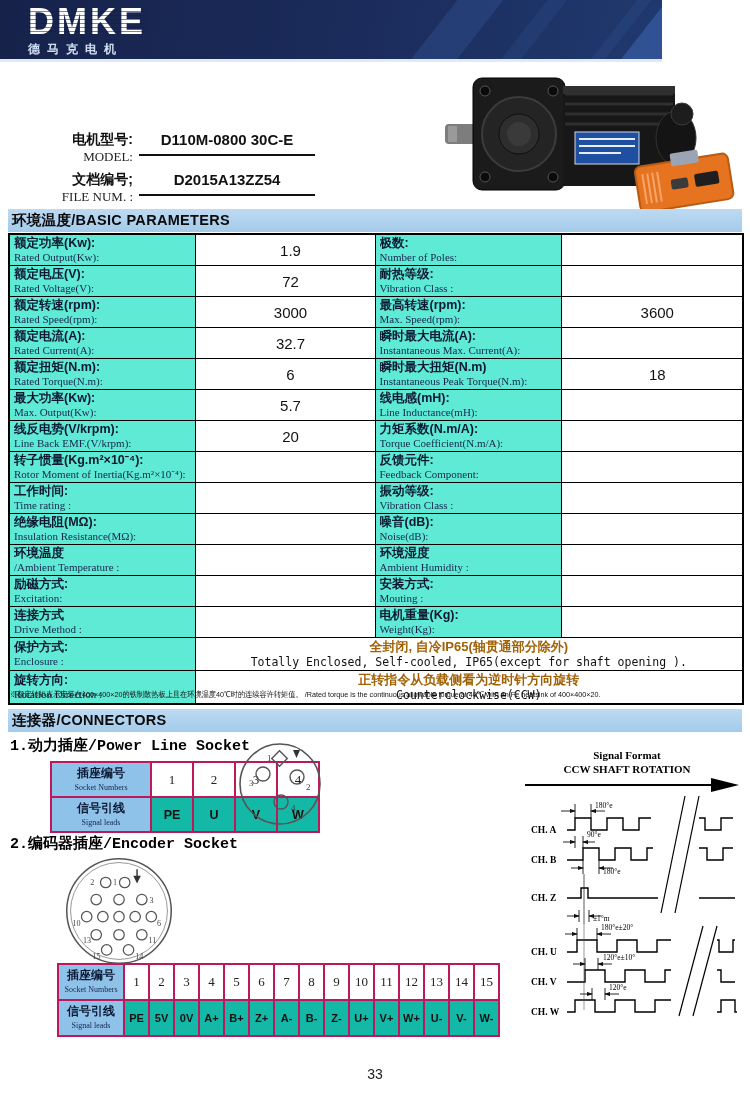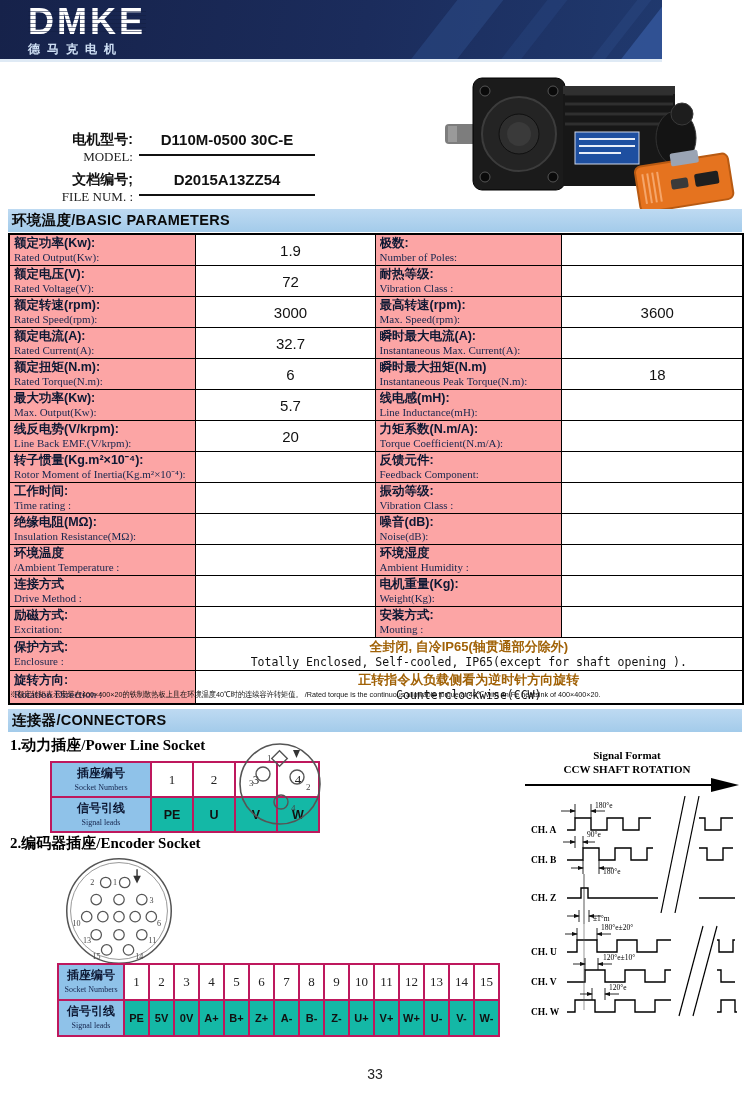--- a/index.html
+++ b/index.html
@@ -34,33 +34,33 @@
   
   .secbar { position:absolute; left:8px; width:734px; height:23px;
     background:linear-gradient(180deg,#bedaf2 0%,#a3cbea 100%);
     font-size:14.5px; font-weight:700; color:#0a0a0a; line-height:23px; padding-left:4px; letter-spacing:.3px; }
   .bar-basic { top:209px; } .bar-conn { top:709px; }
 
   
   table { border-collapse:collapse; }
   .params { position:absolute; left:8px; top:233px; width:734px; table-layout:fixed; border:2px solid #000; }
   .params td { border:1px solid #000; padding:1px 4px; vertical-align:middle; }
-  .params td.lbl { background:#fca5a5; }
+  .params td.lbl { background:#5eead4; }
   .zh { font-size:12.5px; font-weight:600; color:#0d1833; line-height:15px; white-space:nowrap; overflow:hidden; }
   .en { font-size:11px; font-family:"Liberation Serif", serif; color:#16264e; line-height:13px; white-space:nowrap; overflow:hidden; }
   .params td.val { background:#fff; text-align:center; font-size:15px; font-weight:500; color:#111;padding-left:15px; }
   .params td.spanval { background:#fff; text-align:center; }
   .sv-zh { font-size:13px; font-weight:700; color:#a16207; line-height:16px; }
   .sv-en { font-size:11.5px; font-family:"DejaVu Sans Mono", monospace; color:#111; line-height:14px; }
 
   .footnote { position:absolute; left:10px; top:688px; width:740px; font-size:8px; color:#111;
     white-space:nowrap; transform:scaleX(.9); transform-origin:left; }
 
   
-  .conn-title { position:absolute; left:10px; font-size:15px; font-family:Liberation Serif, serif; color:#000; font-weight:600;text-align:right; }
+  .conn-title { position:absolute; left:10px; font-size:15px; font-family:Liberation Mono, monospace; color:#000; font-weight:600;text-align:right; }
   .t-power { top:736px; } .t-encoder { top:834px; }
 
   .socktab { position:absolute; border:2px solid #000; background:#fff; }
   .socktab td { border:2px solid #be185d; text-align:center; vertical-align:middle; }
   .socktab td.hdr { background:#8fc2e9; padding:2px 3px; }
   .hdr .zh { text-align:center; font-size:12px; }
   .hdr .en { text-align:center; font-size:8px; }
   .socktab td.num { font-family:"Liberation Serif", serif; font-size:13px; color:#222; background:#fff; }
   .socktab td.lead { font-size:12.5px; font-weight:700; color:#111; background:#14b8a6; }
   .power-table { left:50px; top:761px; }
@@ -142,21 +142,21 @@
     <rect x="231" y="88" width="28" height="13" rx="2" fill="#9aa4b4"></rect>
   </g>
 </svg>
 
 <div class="info">
   <div class="info-row">
     <div class="info-labels">
       <div class="ilab-zh">电机型号:</div>
       <div class="ilab-en">MODEL:</div>
     </div>
-    <div class="info-value">D110M-0500 30C-E</div>
+    <div class="info-value">D110M-0800 30C-E</div>
   </div>
   <div class="info-row">
     <div class="info-labels">
       <div class="ilab-zh">文档编号;</div>
       <div class="ilab-en">FILE NUM. :</div>
     </div>
     <div class="info-value">D2015A13ZZ54</div>
   </div>
 </div>
 
@@ -297,39 +297,39 @@
         </td>
         <td class="val"></td>
         <td class="lbl">
           <div class="zh">环境湿度</div>
           <div class="en">Ambient Humidity :</div>
         </td>
         <td class="val"></td>
       </tr>
       <tr>
         <td class="lbl">
+          <div class="zh">励磁方式:</div>
+          <div class="en">Excitation:</div>
+        </td>
+        <td class="val"></td>
+        <td class="lbl">
+          <div class="zh">安装方式:</div>
+          <div class="en">Mouting :</div>
+        </td>
+        <td class="val"></td>
+      </tr>
+      <tr>
+        <td class="lbl">
           <div class="zh">连接方式</div>
           <div class="en">Drive Method :</div>
         </td>
         <td class="val"></td>
         <td class="lbl">
           <div class="zh">电机重量(Kg):</div>
           <div class="en">Weight(Kg):</div>
-        </td>
-        <td class="val"></td>
-      </tr>
-      <tr>
-        <td class="lbl">
-          <div class="zh">励磁方式:</div>
-          <div class="en">Excitation:</div>
-        </td>
-        <td class="val"></td>
-        <td class="lbl">
-          <div class="zh">安装方式:</div>
-          <div class="en">Mouting :</div>
         </td>
         <td class="val"></td>
       </tr>
       <tr>
         <td class="lbl">
           <div class="zh">保护方式:</div>
           <div class="en">Enclosure :</div>
         </td>
         <td class="spanval" colspan="3">
           <div class="sv-zh">全封闭, 自冷IP65(轴贯通部分除外)</div>

